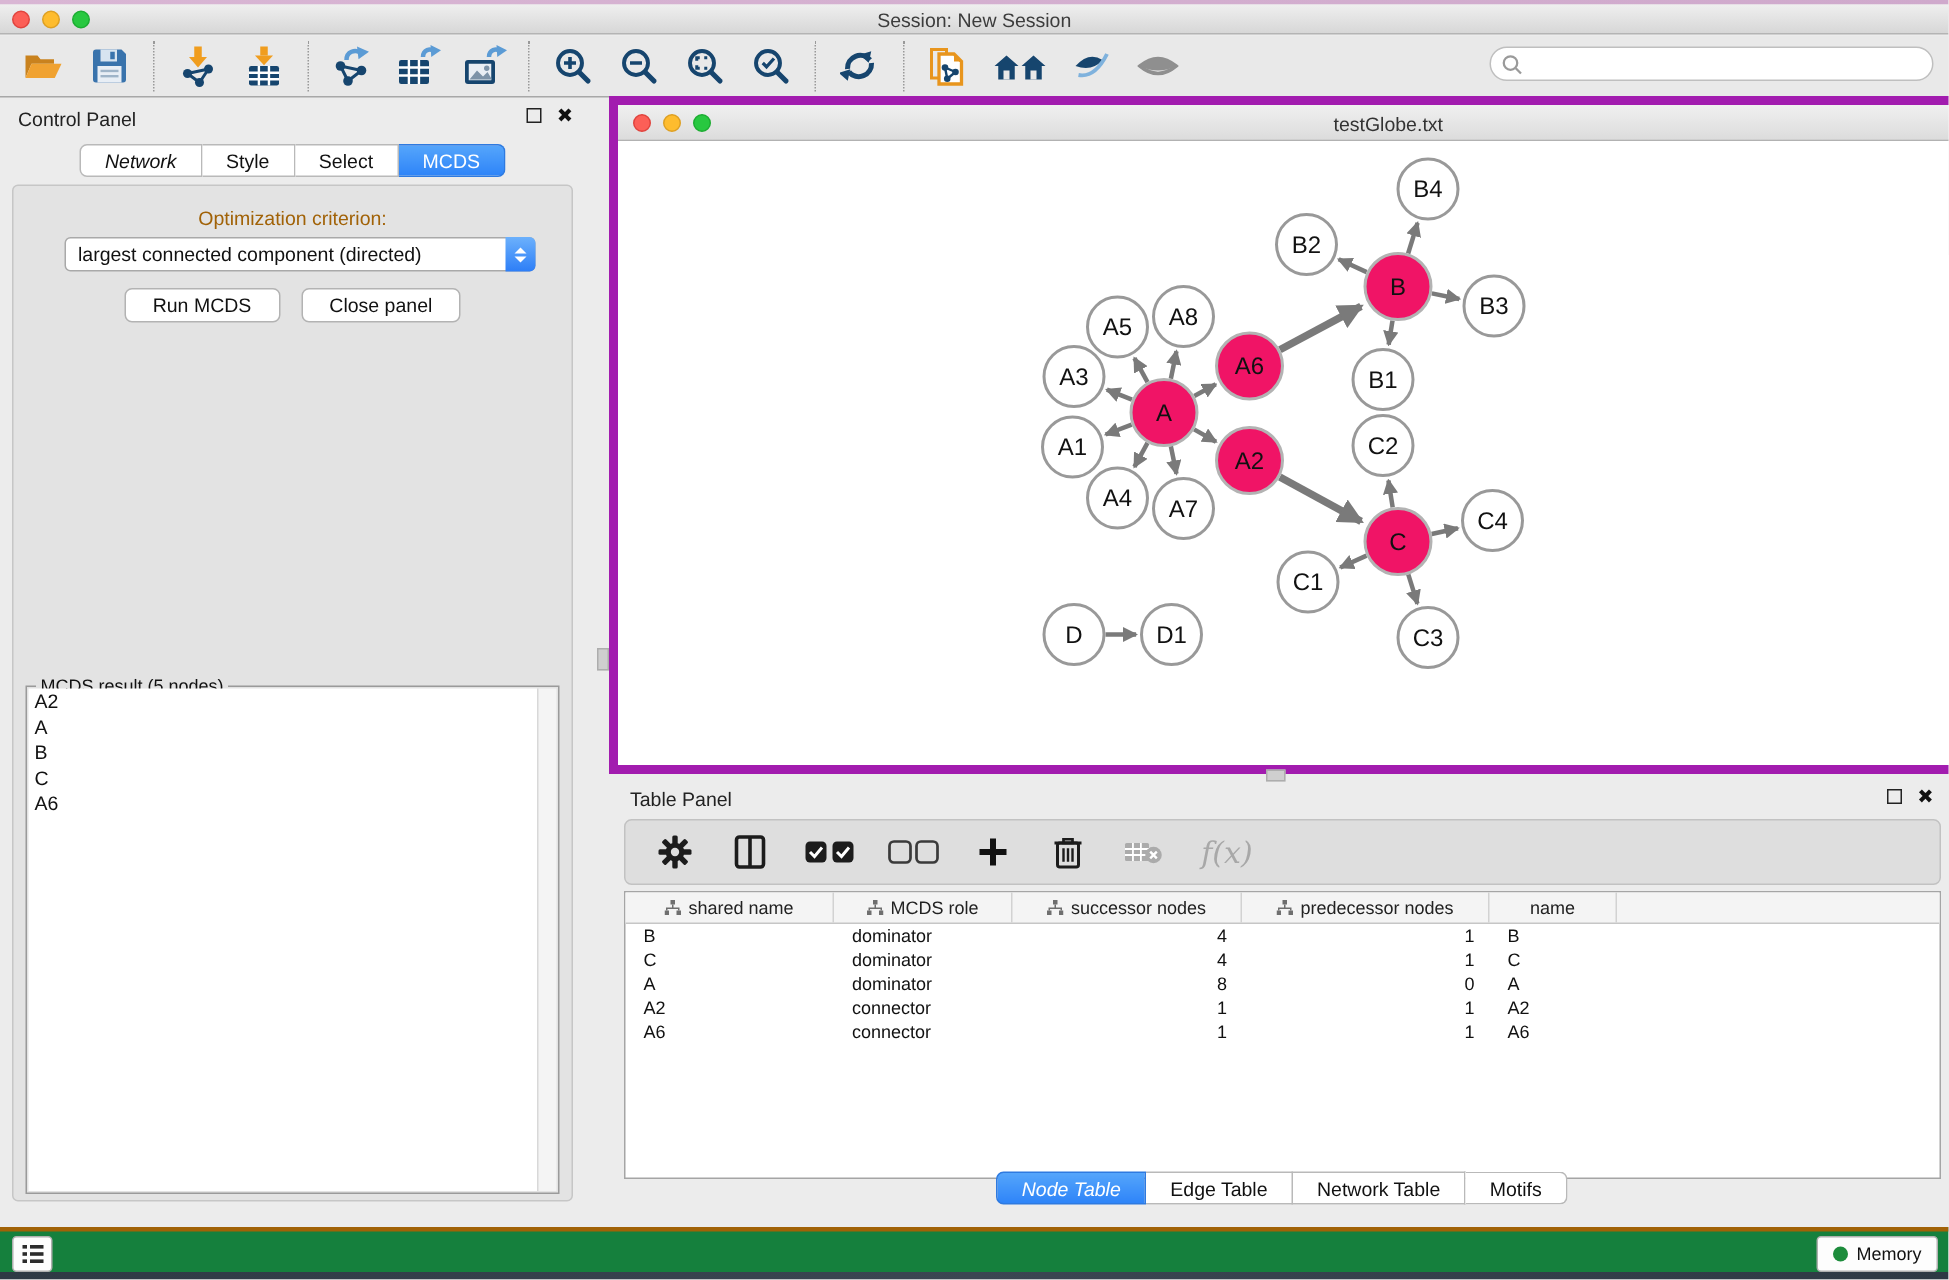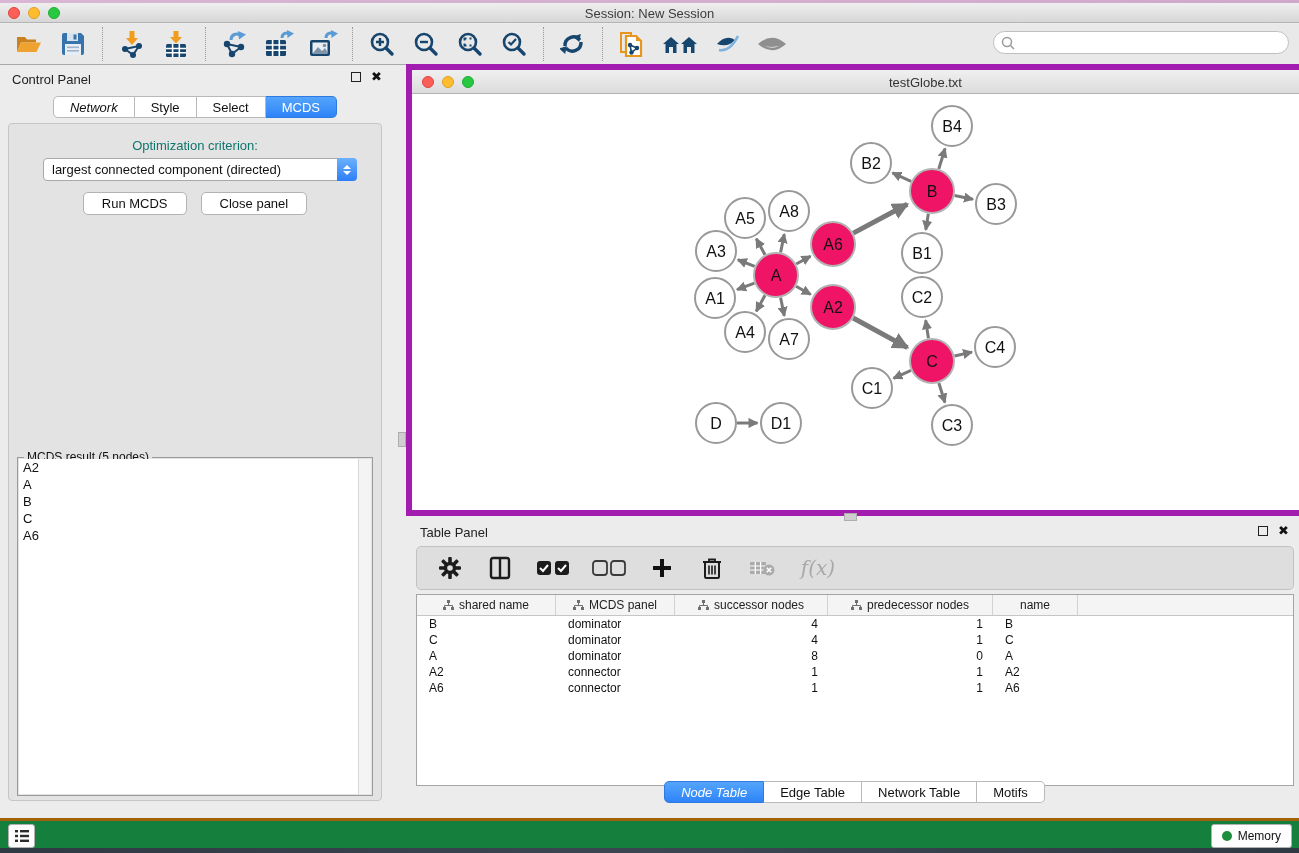--- a/index.html
+++ b/index.html
@@ -40,21 +40,21 @@
   .float-icon { width:10px; height:10px; border:1.5px solid #222; }
   .close-icon { font-size:13px; font-weight:bold; color:#111; line-height:10px; }
   .cp-tabs { position:absolute; left:0; right:0; top:31px; display:flex; justify-content:center; }
   .seg-tab { height:22px; padding:0 16px; background:#fff; border:1px solid #b9b9b9; border-left:none;
     font-size:13px; color:#111; display:flex; align-items:center; }
   .seg-tab:first-child { border-left:1px solid #b9b9b9; border-radius:5px 0 0 5px;font-style:italic; }
   .seg-tab:last-child { border-radius:0 5px 5px 0; }
   .seg-tab.active { background:linear-gradient(#55a5fb,#2e84f8); border-color:#2e7ae0; color:#fff; }
   .cp-inner { position:absolute; left:8px; right:8px; top:58px; bottom:14px;
     background:#e3e3e3; border:1px solid #c6c6c6; border-radius:4px; }
-  .opt-label { position:absolute; left:0; right:0; top:14px; text-align:center; font-size:13px; color:#0f766e; }
+  .opt-label { position:absolute; left:0; right:0; top:14px; text-align:center; font-size:13px; color:#a16207; }
   .opt-select { position:absolute; left:34px; width:314px; height:23px; top:34px; background:#fff;
     border:1px solid #a9a9a9; border-radius:4px; display:flex; align-items:center; }
   .opt-select .value { flex:1; font-size:13px; padding-left:8px; color:#111; white-space:nowrap; overflow:hidden; }
   .stepper { width:20px; height:23px; margin:-1px -1px -1px 0; border-radius:0 4px 4px 0;
     background:linear-gradient(#6cb1fc,#2d7ef7); display:flex; flex-direction:column; align-items:center; justify-content:center; gap:2px; }
   .chev-up { width:0; height:0; border-left:4px solid transparent; border-right:4px solid transparent; border-bottom:4px solid #fff; }
   .chev-down { width:0; height:0; border-left:4px solid transparent; border-right:4px solid transparent; border-top:4px solid #fff; }
   .cp-buttons { position:absolute; left:0; right:0; top:68px; display:flex; justify-content:center; gap:14px; }
   .push-btn { height:23px; padding:0 18px; background:#fff; border:1px solid #b3b3b3; border-radius:5px;
     font-size:13px; color:#111; display:flex; align-items:center; }
@@ -529,21 +529,21 @@
         </div>
         <div class="th-cell" style="width: 119px;">
           <svg width="11" height="11" viewBox="0 0 11 11">
             <g fill="#6f6f6f">
               <rect x="4" y="0" width="3" height="3"></rect>
               <rect x="0" y="7" width="3" height="3"></rect>
               <rect x="8" y="7" width="3" height="3"></rect>
             </g>
             <path d="M5.5 3 v2.5 M1.5 7 v-1.5 h8 v1.5" stroke="#6f6f6f" stroke-width="1" fill="none"></path>
           </svg>
-          <span>MCDS panel</span>
+          <span>MCDS role</span>
         </div>
         <div class="th-cell" style="width: 153px;">
           <svg width="11" height="11" viewBox="0 0 11 11">
             <g fill="#6f6f6f">
               <rect x="4" y="0" width="3" height="3"></rect>
               <rect x="0" y="7" width="3" height="3"></rect>
               <rect x="8" y="7" width="3" height="3"></rect>
             </g>
             <path d="M5.5 3 v2.5 M1.5 7 v-1.5 h8 v1.5" stroke="#6f6f6f" stroke-width="1" fill="none"></path>
           </svg>

